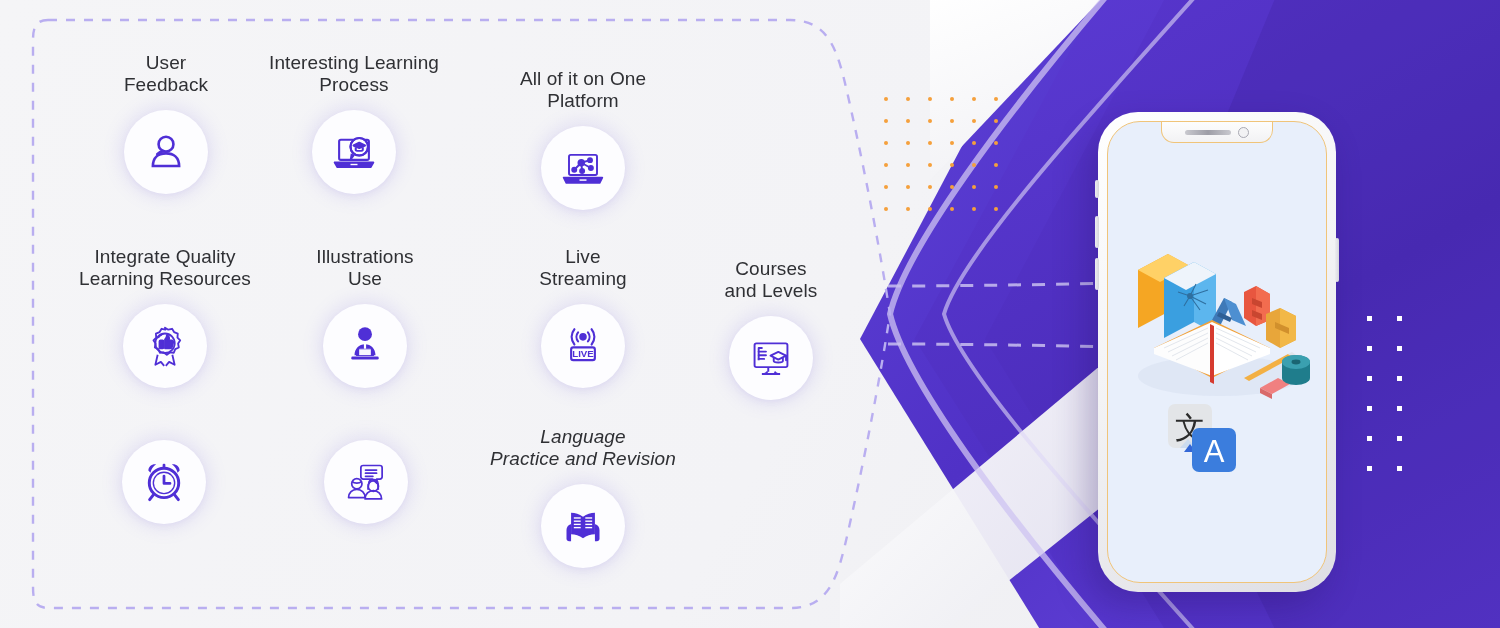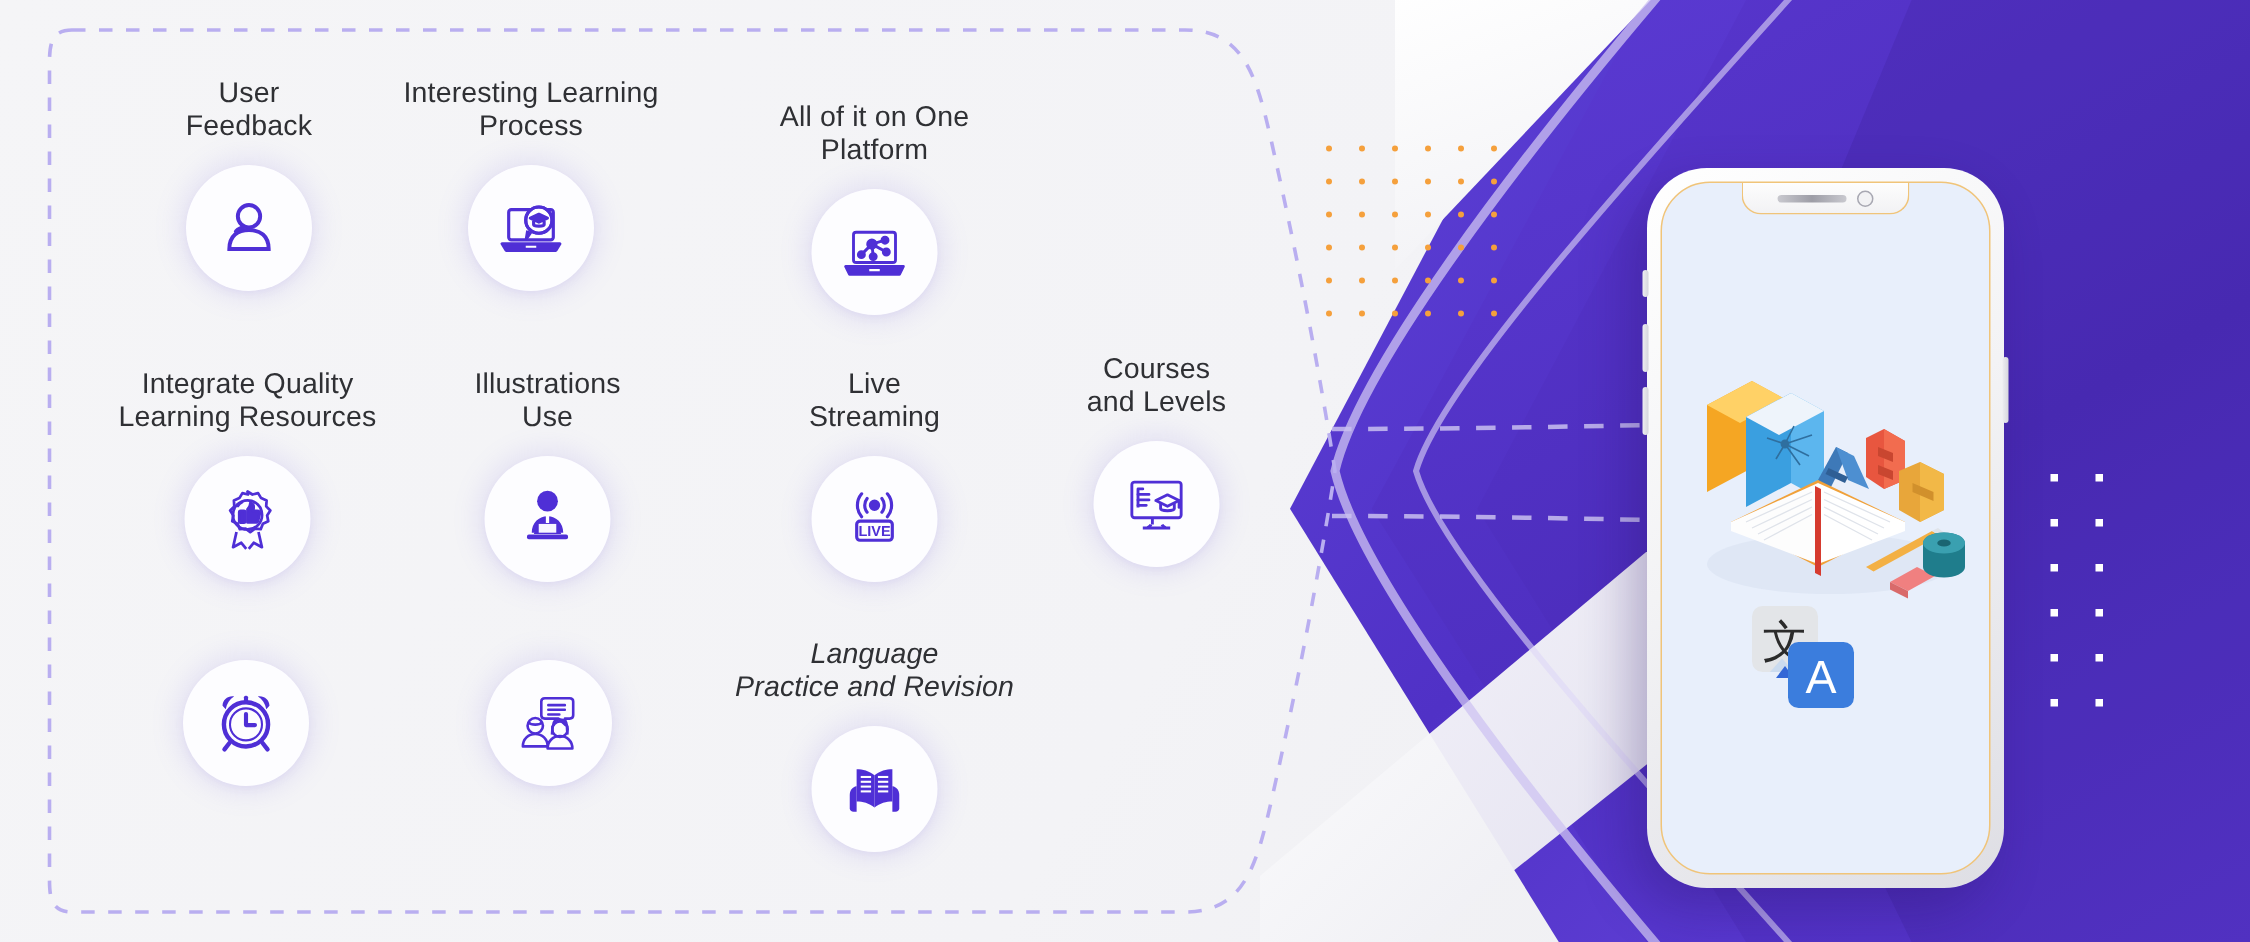--- a/index.html
+++ b/index.html
@@ -315,21 +315,21 @@
           <path d="M18.6 8 a8 8 0 0 0 0 10"></path>
           <path d="M29.4 8 a8 8 0 0 1 0 10"></path>
           <path d="M14.6 4.6 a13 13 0 0 0 0 16.8"></path>
           <path d="M33.4 4.6 a13 13 0 0 1 0 16.8"></path>
           <rect x="11" y="24.5" width="26" height="14" rx="2.4"></rect>
           <text x="24" y="35.4" font-family="Liberation Sans, sans-serif" font-size="10.6" font-weight="bold" fill="#4f2fd6" stroke="none" text-anchor="middle">LIVE</text>
         </svg>
       </div>
     </div>
 
-    <div class="feature" style="left:690px;top:236px;width:162px;">
+    <div class="feature" style="left:690px;top:258px;width:162px;">
       <div class="f-label">Courses
 and Levels</div>
       <div class="f-circle">
         <svg width="46" height="42" viewBox="0 0 50 46" stroke="#4f2fd6" stroke-width="2.1" fill="none" stroke-linejoin="round">
           <rect x="7" y="7" width="36" height="26" rx="2"></rect>
           <path d="M22 33 v5 M15 40.5 h20 M18 40.5 c2 -1 2.6 -1.6 3 -2.5 M32 40.5 c-2 -1 -2.6 -1.6 -3 -2.5"></path>
           <path d="M11.5 12 h3.5 M11.5 16 h8 M11.5 20 h8 M11.5 24 h6" stroke-linecap="round"></path>
           <path d="M11.5 12.5 v13"></path>
           <path d="M24.5 20.5 l8.5 -4.2 l8.5 4.2 l-8.5 4.2 Z" fill="#ffffff"></path>
           <path d="M28 22.4 v4 c0 2 10 2 10 0 v-4"></path>

